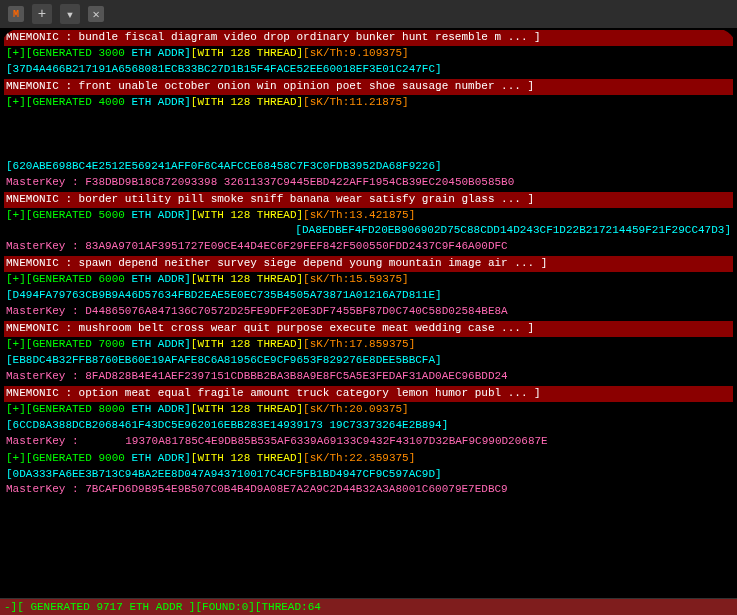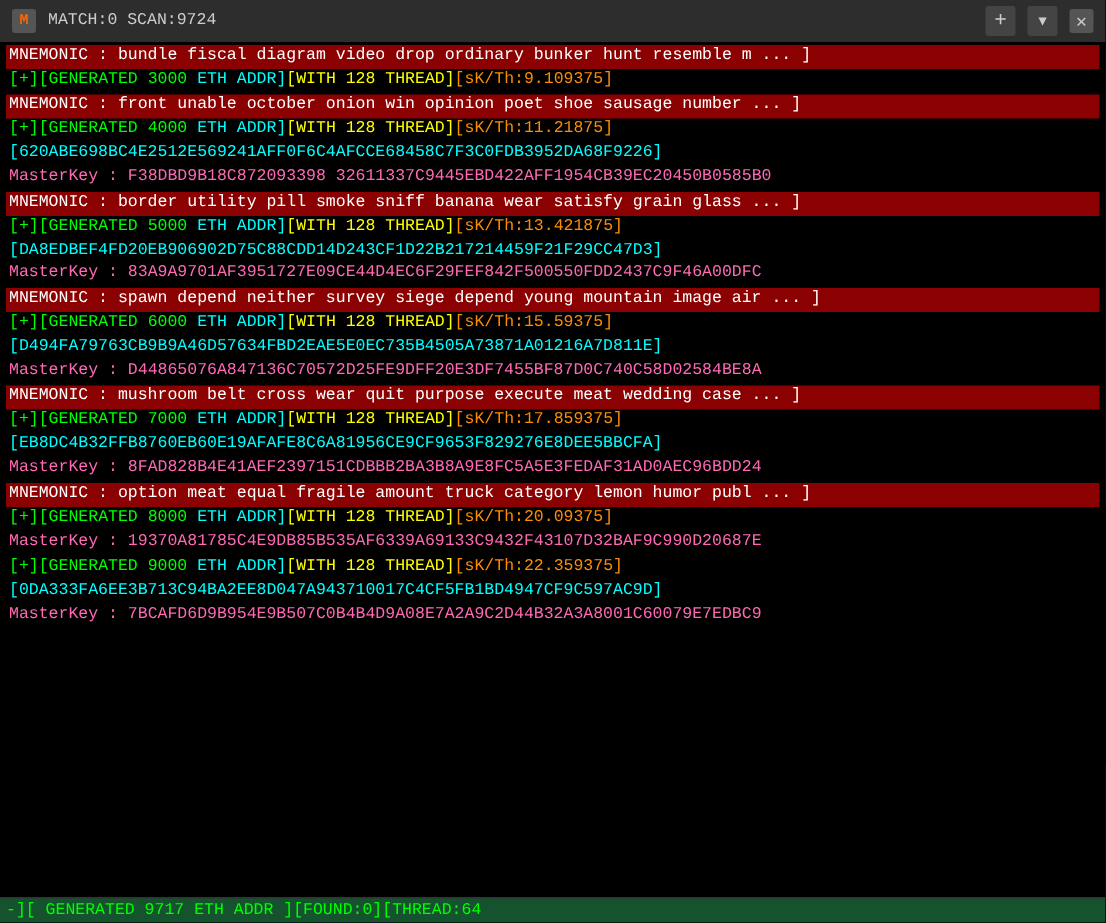--- a/index.html
+++ b/index.html
@@ -79,20 +79,21 @@
       font-size: 14px;
       cursor: pointer;
     }
 
     .content {
       flex: 1;
       overflow-y: auto;
       padding: 2px 4px;
       scrollbar-width: thin;
       scrollbar-color: #444 #111;
+      border-radius: 22px;
     }
 
     .content::-webkit-scrollbar {
       width: 6px;
     }
     .content::-webkit-scrollbar-track {
       background: #111;
     }
     .content::-webkit-scrollbar-thumb {
       background: #444;
@@ -116,78 +117,79 @@
       display: block;
       padding: 0 2px;
     }
 
     .masterkey-line {
       display: block;
       padding: 0 2px;
     }
 
     .status-bar {
-      background: #14532d;
+      background: #7f1d1d;
       border-top: 1px solid #333;
       padding: 2px 4px;
       color: #00ff00;
       font-size: 11px;
       flex-shrink: 0;
     }
 
     .block {
       margin-bottom: 1px;
     }
   </style>
 </head>
 <body>
 
 <div class="window">
 
   <div class="titlebar">
     <div class="titlebar-icon">M</div>
-    <span class="titlebar-title">MATCH:0 SCAN:9724</span>
     <div class="titlebar-btn">+</div>
     <div class="titlebar-btn">▾</div>
     <div class="titlebar-close">✕</div>
   </div>
 
   <div class="content" id="output-area">
   <div class="block">
         <span class="line mnemonic">MNEMONIC : bundle fiscal diagram video drop ordinary bunker hunt resemble m ... ]</span>
         <span class="line" style="display: block; padding: 0px 2px;"><span style="color: rgb(0, 255, 0);">[+]</span><span style="color: rgb(0, 255, 0);">[GENERATED </span><span style="color: rgb(0, 255, 0);">3000</span><span style="color: rgb(0, 255, 255);"> ETH ADDR]</span><span style="color: rgb(255, 255, 0);">[WITH 128 THREAD]</span><span style="color: rgb(255, 140, 0);">[sK/Th:9.109375]</span></span>
+        <span class="line addr-hex" style="color: rgb(0, 255, 255);">[37D4A466B217191A6568081ECB33BC27D1B15F4FACE52EE60018EF3E01C247FC]</span>
       </div>
       <div class="block">
         <span class="line mnemonic">MNEMONIC : front unable october onion win opinion poet shoe sausage number ... ]</span>
         <span class="line" style="display: block; padding: 0px 2px;"><span style="color: rgb(0, 255, 0);">[+]</span><span style="color: rgb(0, 255, 0);">[GENERATED </span><span style="color: rgb(0, 255, 0);">4000</span><span style="color: rgb(0, 255, 255);"> ETH ADDR]</span><span style="color: rgb(255, 255, 0);">[WITH 128 THREAD]</span><span style="color: rgb(255, 140, 0);">[sK/Th:11.21875]</span></span>
-        <span class="line addr-hex" style="color: rgb(0, 255, 255);">[620ABE698BC4E2512E569241AFF0F6C4AFCCE68458C7F3C0FDB3952DA68F9226]</span>
+        <span class="line addr-hex" style="color: rgb(0, 255, 255); margin-top: 48px;">[620ABE698BC4E2512E569241AFF0F6C4AFCCE68458C7F3C0FDB3952DA68F9226]</span>
         <span class="line masterkey-line"><span style="color: rgb(255, 105, 180);">MasterKey : </span><span style="color: rgb(255, 105, 180);">F38DBD9B18C872093398 32611337C9445EBD422AFF1954CB39EC20450B0585B0</span></span>
       </div>
       <div class="block">
         <span class="line mnemonic">MNEMONIC : border utility pill smoke sniff banana wear satisfy grain glass ... ]</span>
         <span class="line" style="display: block; padding: 0px 2px;"><span style="color: rgb(0, 255, 0);">[+]</span><span style="color: rgb(0, 255, 0);">[GENERATED </span><span style="color: rgb(0, 255, 0);">5000</span><span style="color: rgb(0, 255, 255);"> ETH ADDR]</span><span style="color: rgb(255, 255, 0);">[WITH 128 THREAD]</span><span style="color: rgb(255, 140, 0);">[sK/Th:13.421875]</span></span>
-        <span class="line addr-hex" style="color: rgb(0, 255, 255);">[DA8EDBEF4FD20EB906902D75C88CDD14D243CF1D22B217214459F21F29CC47D3]</span>
+        <span class="line addr-hex" style="color: rgb(0, 255, 255); text-align: right;">[DA8EDBEF4FD20EB906902D75C88CDD14D243CF1D22B217214459F21F29CC47D3]</span>
         <span class="line masterkey-line"><span style="color: rgb(255, 105, 180);">MasterKey : </span><span style="color: rgb(255, 105, 180); font-family: Liberation Mono, monospace;">83A9A9701AF3951727E09CE44D4EC6F29FEF842F500550FDD2437C9F46A00DFC</span></span>
       </div>
       <div class="block">
         <span class="line mnemonic">MNEMONIC : spawn depend neither survey siege depend young mountain image air ... ]</span>
         <span class="line" style="display: block; padding: 0px 2px;"><span style="color: rgb(0, 255, 0);">[+]</span><span style="color: rgb(0, 255, 0);">[GENERATED </span><span style="color: rgb(0, 255, 0);">6000</span><span style="color: rgb(0, 255, 255);"> ETH ADDR]</span><span style="color: rgb(255, 255, 0);">[WITH 128 THREAD]</span><span style="color: rgb(255, 140, 0);">[sK/Th:15.59375]</span></span>
         <span class="line addr-hex" style="color: rgb(0, 255, 255);">[D494FA79763CB9B9A46D57634FBD2EAE5E0EC735B4505A73871A01216A7D811E]</span>
         <span class="line masterkey-line"><span style="color: rgb(255, 105, 180);">MasterKey : </span><span style="color: rgb(255, 105, 180);">D44865076A847136C70572D25FE9DFF20E3DF7455BF87D0C740C58D02584BE8A</span></span>
       </div>
       <div class="block">
         <span class="line mnemonic">MNEMONIC : mushroom belt cross wear quit purpose execute meat wedding case ... ]</span>
         <span class="line" style="display: block; padding: 0px 2px;"><span style="color: rgb(0, 255, 0);">[+]</span><span style="color: rgb(0, 255, 0);">[GENERATED </span><span style="color: rgb(0, 255, 0);">7000</span><span style="color: rgb(0, 255, 255);"> ETH ADDR]</span><span style="color: rgb(255, 255, 0);">[WITH 128 THREAD]</span><span style="color: rgb(255, 140, 0);">[sK/Th:17.859375]</span></span>
         <span class="line addr-hex" style="color: rgb(0, 255, 255);">[EB8DC4B32FFB8760EB60E19AFAFE8C6A81956CE9CF9653F829276E8DEE5BBCFA]</span>
         <span class="line masterkey-line"><span style="color: rgb(255, 105, 180);">MasterKey : </span><span style="color: rgb(255, 105, 180);">8FAD828B4E41AEF2397151CDBBB2BA3B8A9E8FC5A5E3FEDAF31AD0AEC96BDD24</span></span>
       </div>
       <div class="block">
         <span class="line mnemonic">MNEMONIC : option meat equal fragile amount truck category lemon humor publ ... ]</span>
         <span class="line" style="display: block; padding: 0px 2px;"><span style="color: rgb(0, 255, 0);">[+]</span><span style="color: rgb(0, 255, 0);">[GENERATED </span><span style="color: rgb(0, 255, 0);">8000</span><span style="color: rgb(0, 255, 255);"> ETH ADDR]</span><span style="color: rgb(255, 255, 0);">[WITH 128 THREAD]</span><span style="color: rgb(255, 140, 0);">[sK/Th:20.09375]</span></span>
-        <span class="line masterkey-line"><span style="color: rgb(255, 105, 180);">MasterKey : </span><span style="color: rgb(255, 105, 180);">19370A81785C4E9DB85B535AF6339A69133C9432F43107D32BAF9C990D20687E</span></span>
+        <span class="line addr-hex" style="color: rgb(0, 255, 255);">[6CCD8A388DCB2068461F43DC5E962016EBB283E14939173 19C73373264E2B894]</span>
+        <span class="line masterkey-line"><span style="color: rgb(255, 105, 180);">MasterKey : </span><span style="color: rgb(255, 105, 180); margin-left: 40px;">19370A81785C4E9DB85B535AF6339A69133C9432F43107D32BAF9C990D20687E</span></span>
       </div>
       <div class="block">
         <span class="line" style="display: block; padding: 0px 2px;"><span style="color: rgb(0, 255, 0);">[+]</span><span style="color: rgb(0, 255, 0);">[GENERATED </span><span style="color: rgb(0, 255, 0);">9000</span><span style="color: rgb(0, 255, 255);"> ETH ADDR]</span><span style="color: rgb(255, 255, 0);">[WITH 128 THREAD]</span><span style="color: rgb(255, 140, 0);">[sK/Th:22.359375]</span></span>
         <span class="line addr-hex" style="color: rgb(0, 255, 255);">[0DA333FA6EE3B713C94BA2EE8D047A943710017C4CF5FB1BD4947CF9C597AC9D]</span>
         <span class="line masterkey-line"><span style="color: rgb(255, 105, 180);">MasterKey : </span><span style="color: rgb(255, 105, 180);">7BCAFD6D9B954E9B507C0B4B4D9A08E7A2A9C2D44B32A3A8001C60079E7EDBC9</span></span>
       </div>
     </div>
 
   <div class="status-bar">
     <span>-][ GENERATED 9717 ETH ADDR ][FOUND:0][THREAD:64</span>

